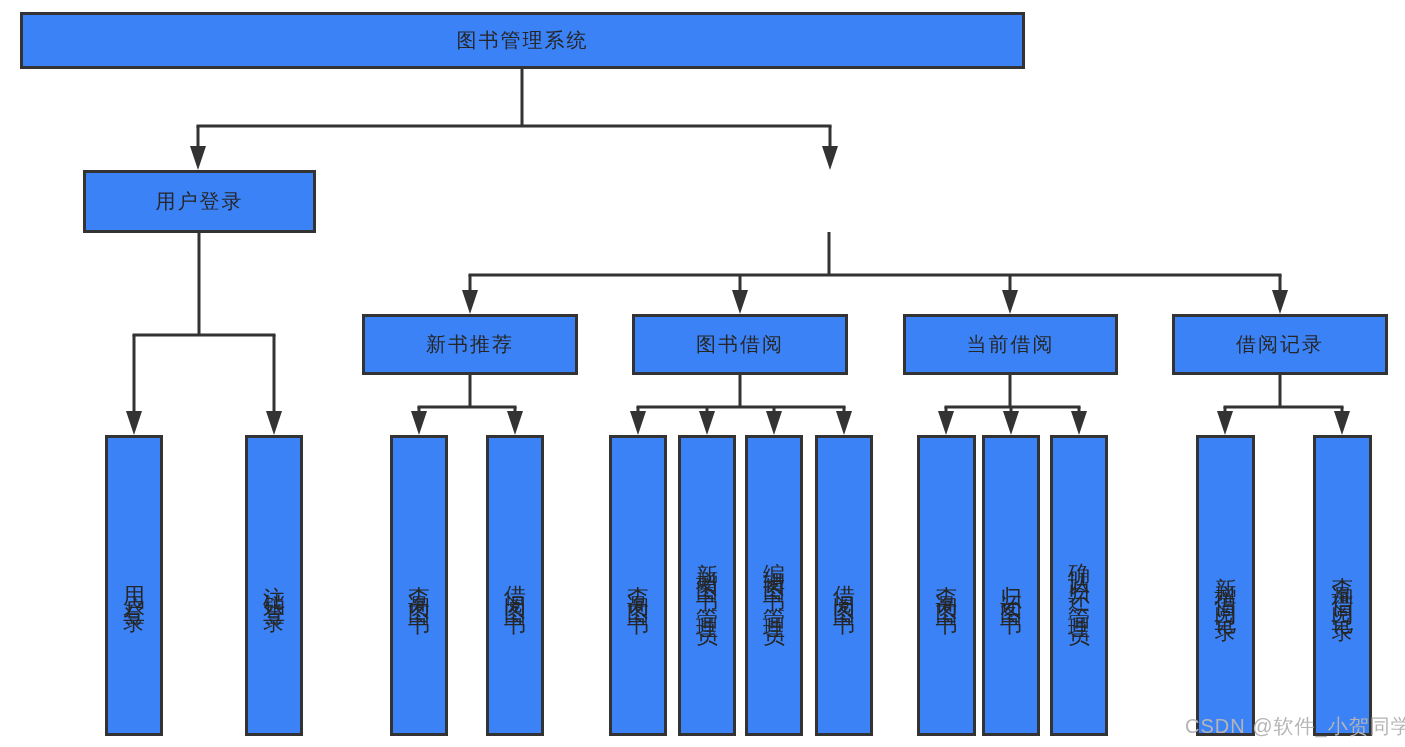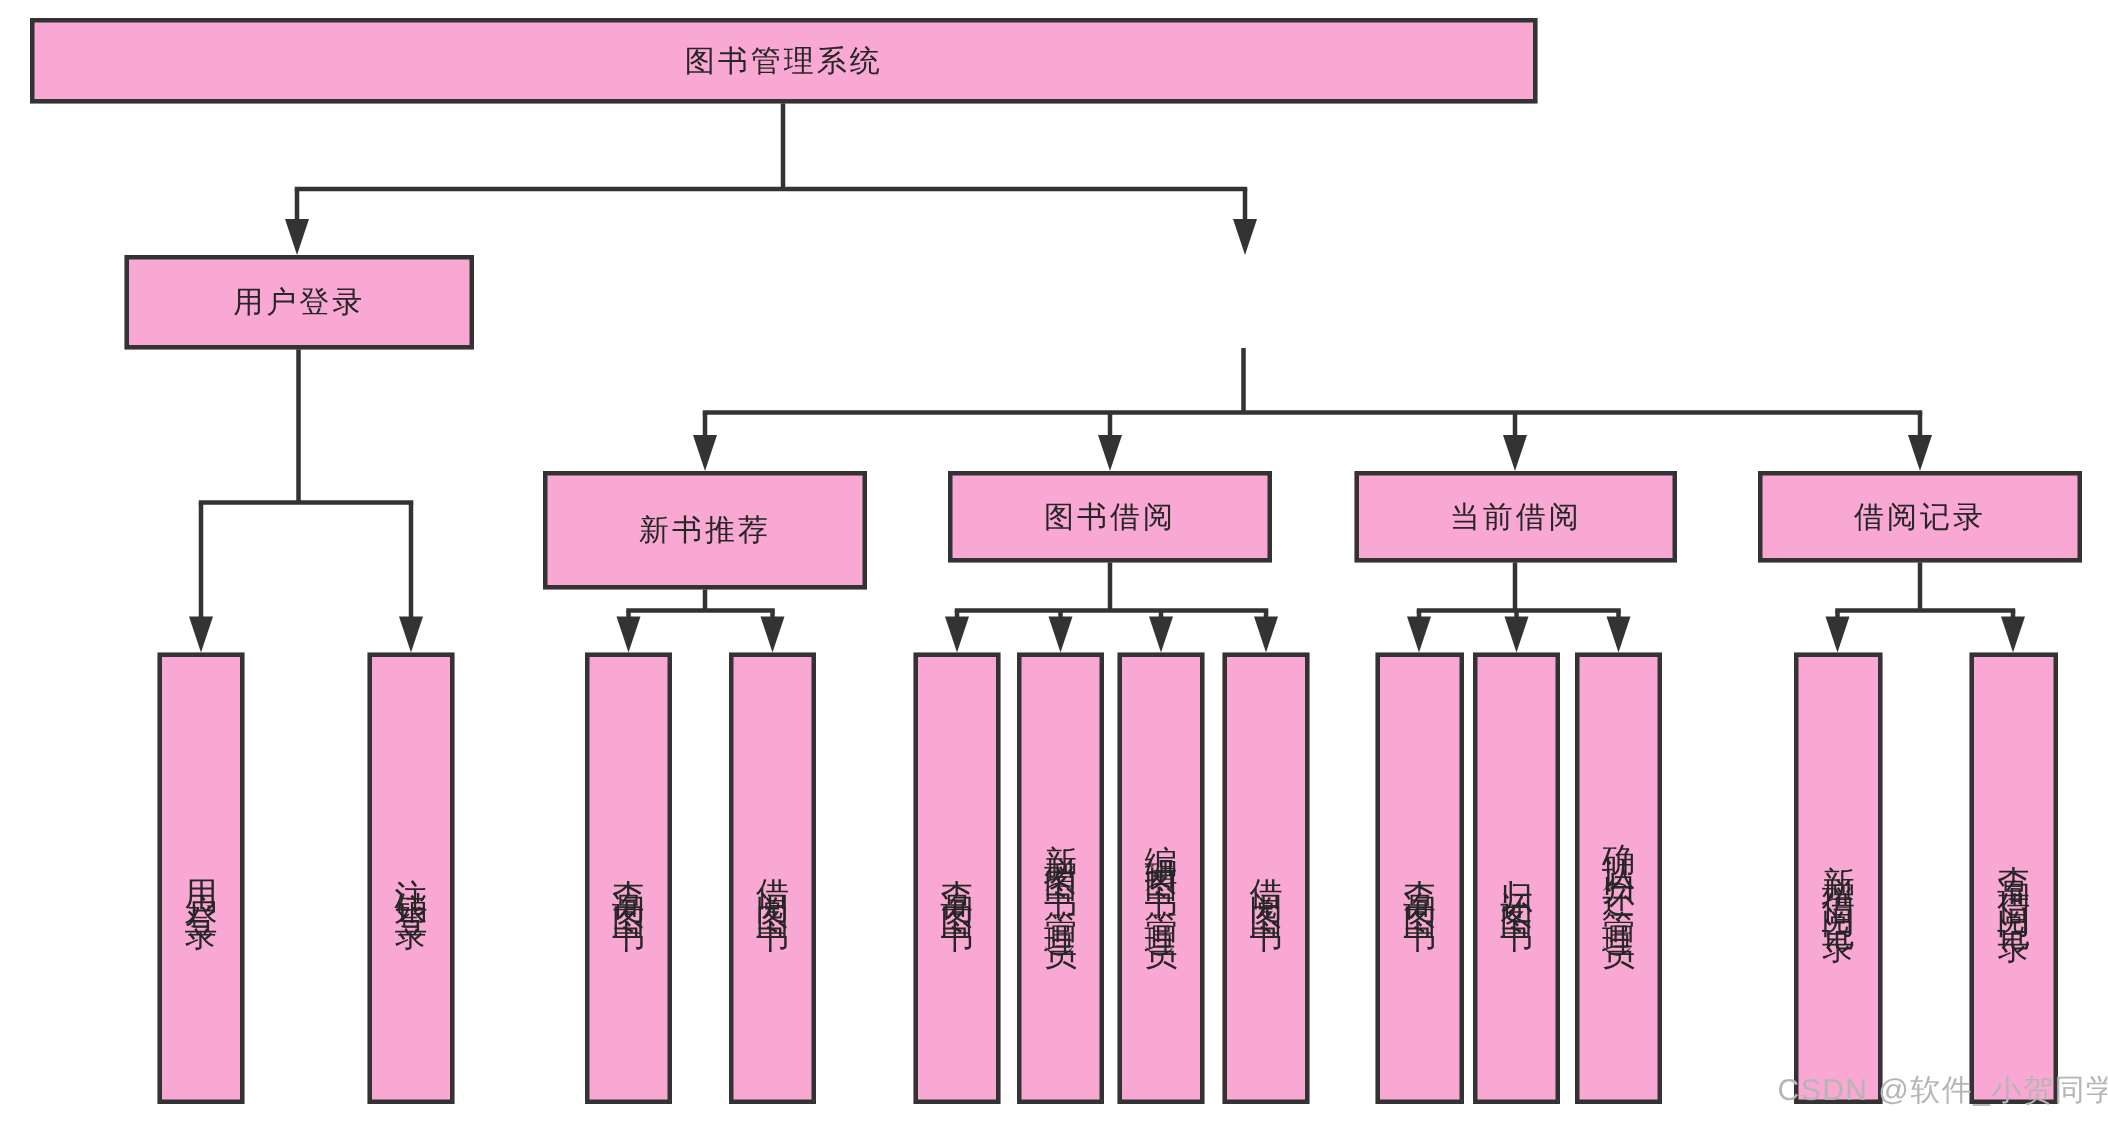--- a/index.html
+++ b/index.html
@@ -20,21 +20,21 @@
   }
   .connectors {
     position: absolute;
     left: 0; top: 0;
     width: 1405px; height: 747px;
   }
   .connectors line { stroke: var(--line); stroke-width: 3; }
   .connectors polygon { fill: var(--line); }
   .box {
     position: absolute;
-    background: #f9a8d4;
+    background: #3b82f6;
     border: 3px solid var(--line);
     display: flex;
     align-items: center;
     justify-content: center;
     color: var(--text);
   }
   .h-label {
     font-size: 20px;
     letter-spacing: 2px;
     white-space: nowrap;
@@ -133,21 +133,21 @@
   </svg>
 
   <div class="box" style="left:20px;top:12px;width:1005px;height:57px">
     <span class="h-label">图书管理系统</span>
   </div>
 
   <div class="box" style="left:83px;top:170px;width:233px;height:63px">
     <span class="h-label">用户登录</span>
   </div>
 
-  <div class="box" style="left:362px;top:314px;width:216px;height:79px">
+  <div class="box" style="left:362px;top:314px;width:216px;height:61px">
     <span class="h-label">新书推荐</span>
   </div>
   <div class="box" style="left:903px;top:314px;width:215px;height:61px">
     <span class="h-label">当前借阅</span>
   </div>
   <div class="box" style="left:632px;top:314px;width:216px;height:61px">
     <span class="h-label">图书借阅</span>
   </div>
   <div class="box" style="left:1172px;top:314px;width:216px;height:61px">
     <span class="h-label">借阅记录</span>

